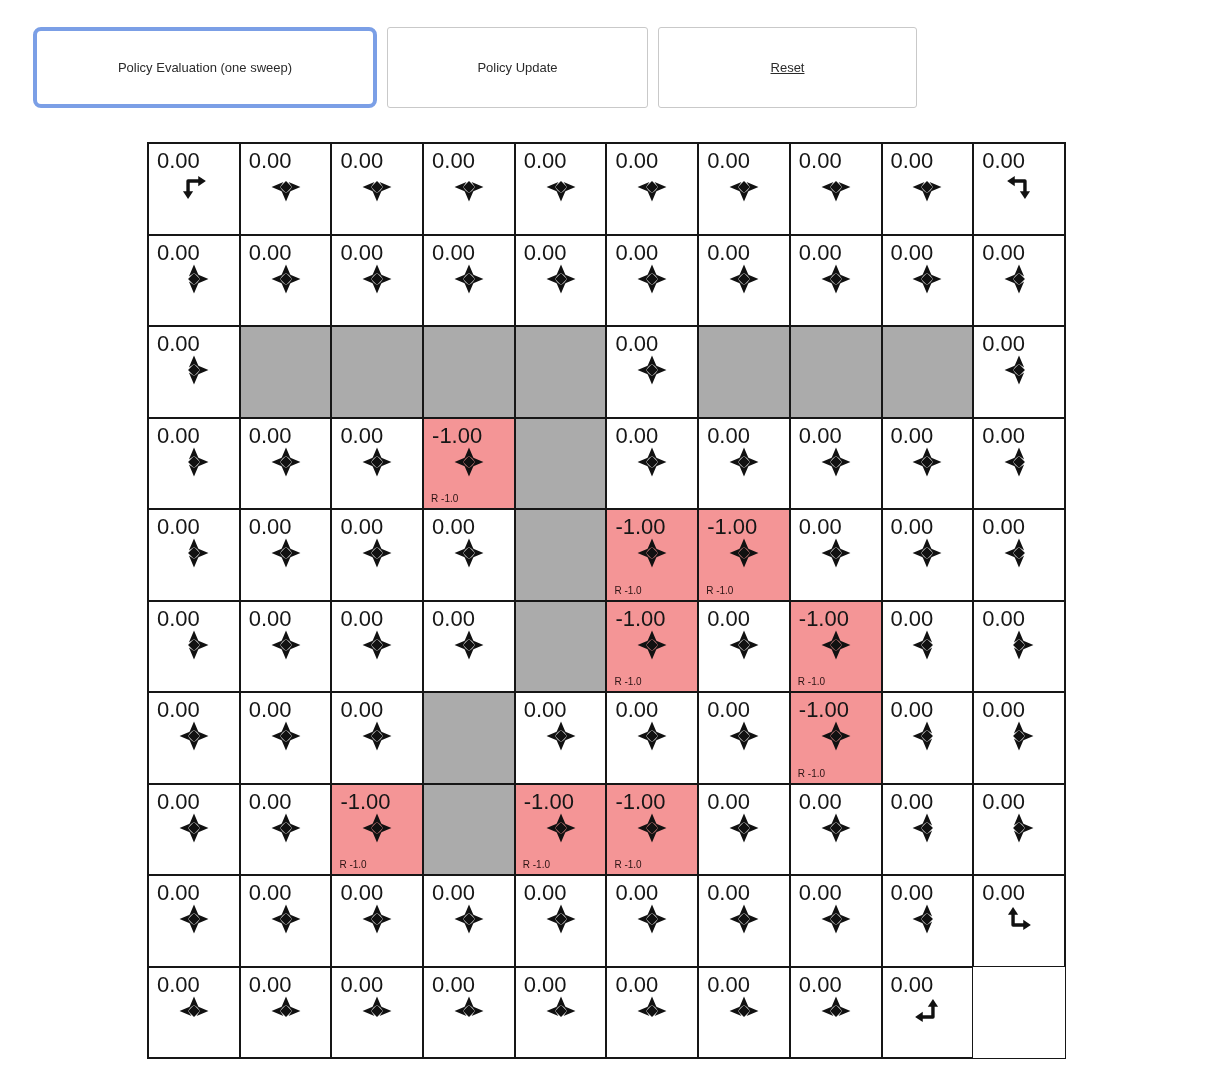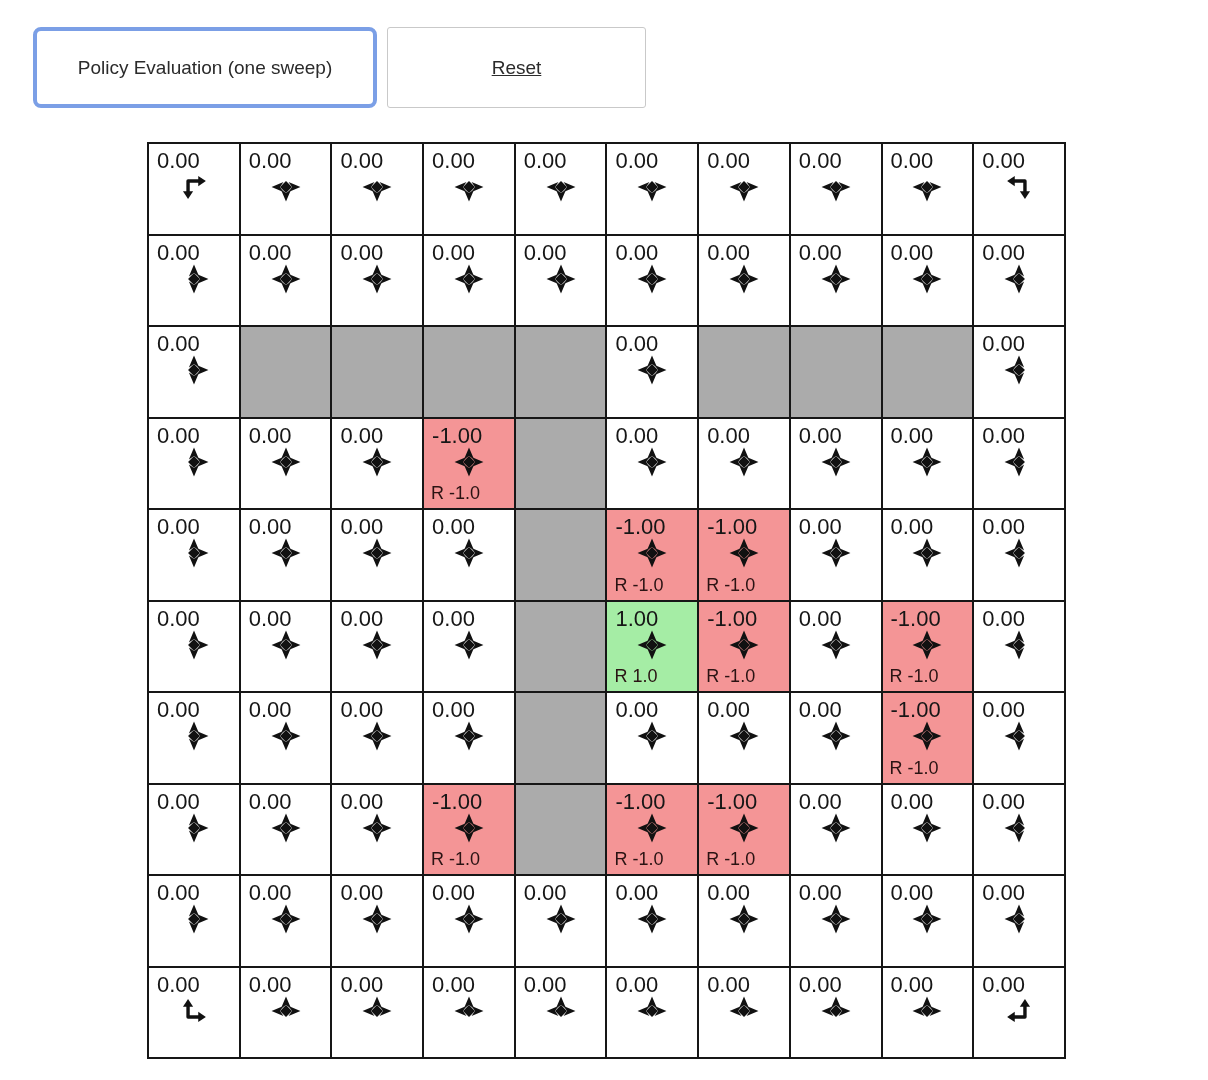--- a/index.html
+++ b/index.html
@@ -16,21 +16,21 @@
     align-items: stretch;
     gap: 10px;
     margin: 27px 33px 0 33px;
     height: 81px;
   }
   .btn {
     background: #ffffff;
     border: 1px solid #c9c9c9;
     border-radius: 3px;
     font-family: "Liberation Sans", sans-serif;
-    font-size: 19px;
+    font-size: 13px;
     color: #2b2b2b;
     display: flex;
     align-items: center;
     justify-content: center;
     cursor: pointer;
   }
   .btn-1 { width: 344px; }
   .btn-2 { width: 261px; }
   .btn-3 { width: 256px; }
   .btn-4 { width: 259px; text-decoration: underline; }
@@ -65,29 +65,30 @@
     color: #161616;
   }
   .cell .arrow {
     position: absolute;
     top: 26px; left: 50%;
     transform: translateX(-50%);
   }
   .cell .reward {
     position: absolute;
     bottom: 4px; left: 7px;
-    font-size: 18px;
+    font-size: 10px;
     color: #2a1313;
   }
 </style>
 </head>
 <body>
 
 <div class="toolbar">
   <button class="btn btn-1 active">Policy Evaluation (one sweep)</button>
+  <button class="btn btn-2">Policy Update</button>
   <button class="btn btn-4">Reset</button>
 </div>
 
 <div class="grid">
     <div class="cell">
       <span class="val">0.00</span>
       <span class="arrow"><svg width="34" height="34" viewBox="0 0 40 40" xmlns="http://www.w3.org/2000/svg">
           <path d="M13 28 L13 13 L28 13" fill="none" stroke="#111111" stroke-width="4" stroke-linejoin="round"></path>
           <polygon points="13,34 7,25 19,25" fill="#111111"></polygon>
           <polygon points="34,13 25,7 25,19" fill="#111111"></polygon>
@@ -520,31 +521,20 @@
       <span class="val">0.00</span>
       <span class="arrow"><svg width="34" height="34" viewBox="0 0 40 40" xmlns="http://www.w3.org/2000/svg">
           <polygon points="20,13 27,20 20,27 13,20" fill="#111111"></polygon>
           <polygon points="20,3 14,17 20,13 26,17" fill="#111111"></polygon>
           <polygon points="20,37 14,23 20,27 26,23" fill="#111111"></polygon>
           <polygon points="3,20 17,14 13,20 17,26" fill="#111111"></polygon>
           <polygon points="37,20 23,14 27,20 23,26" fill="#111111"></polygon>
         </svg></span>
     </div>
     <div class="cell wall"></div>
-    <div class="cell positive">
-      <span class="val">1.00</span>
-      <span class="arrow"><svg width="34" height="34" viewBox="0 0 40 40" xmlns="http://www.w3.org/2000/svg">
-          <polygon points="20,13 27,20 20,27 13,20" fill="#111111"></polygon>
-          <polygon points="20,3 14,17 20,13 26,17" fill="#111111"></polygon>
-          <polygon points="20,37 14,23 20,27 26,23" fill="#111111"></polygon>
-          <polygon points="3,20 17,14 13,20 17,26" fill="#111111"></polygon>
-          <polygon points="37,20 23,14 27,20 23,26" fill="#111111"></polygon>
-        </svg></span>
-      <span class="reward">R 1.0</span>
-    </div>
     <div class="cell negative">
       <span class="val">-1.00</span>
       <span class="arrow"><svg width="34" height="34" viewBox="0 0 40 40" xmlns="http://www.w3.org/2000/svg">
           <polygon points="20,13 27,20 20,27 13,20" fill="#111111"></polygon>
           <polygon points="20,3 14,17 20,13 26,17" fill="#111111"></polygon>
           <polygon points="20,37 14,23 20,27 26,23" fill="#111111"></polygon>
           <polygon points="3,20 17,14 13,20 17,26" fill="#111111"></polygon>
           <polygon points="37,20 23,14 27,20 23,26" fill="#111111"></polygon>
         </svg></span>
       <span class="reward">R -1.0</span>

